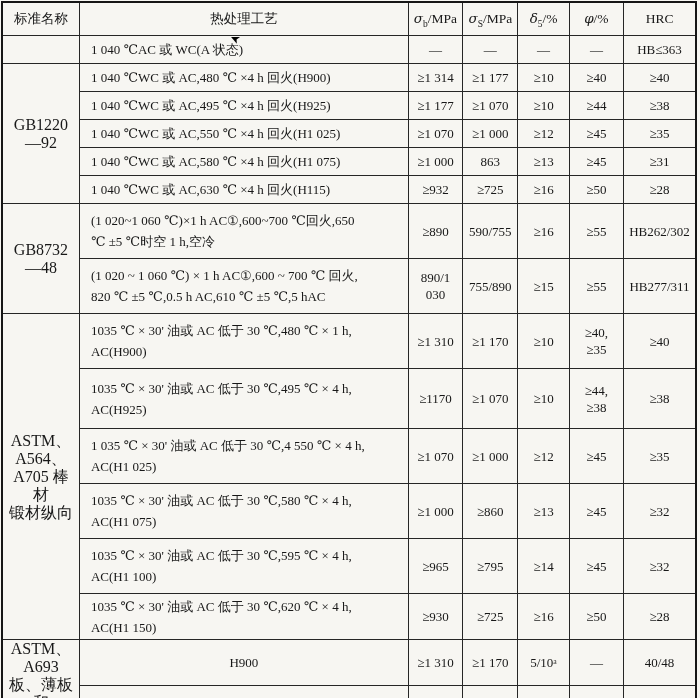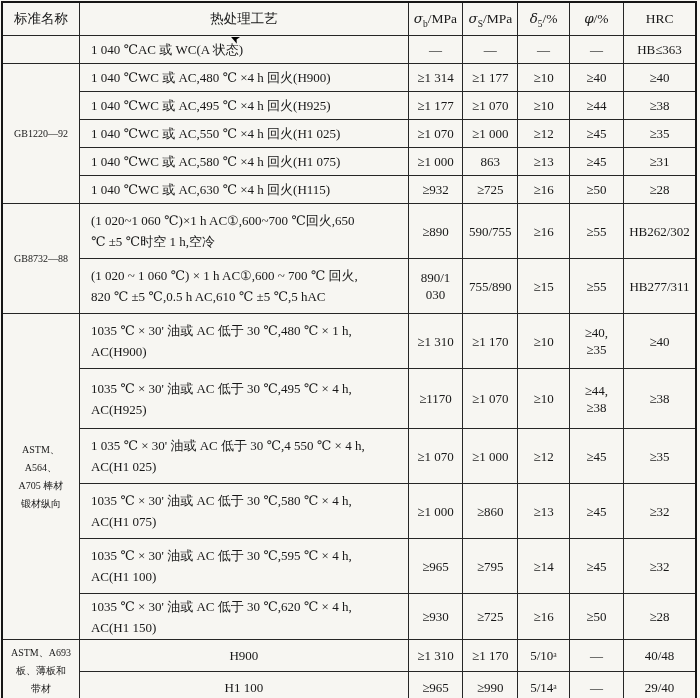--- a/index.html
+++ b/index.html
@@ -24,21 +24,21 @@
   }
   .doc th{
     font-weight:normal;
     font-size:13.5px;
     height:24px;
     text-align:center;
     padding:4px;
   }
   td.std{
     text-align:center;
-    font-size:10px;
+    font-size:16px;
     line-height:18px;
     padding:0 3px;
   }
   td.proc{
     text-align:left;
     font-size:13px;
     line-height:21px;
     padding:0 4px 0 11px;
     position:relative;
   }
@@ -131,21 +131,21 @@
       </tr>
       <tr style="height: 28px; margin-left: 18px;">
         <td class="proc">1 040 ℃WC 或 AC,630 ℃ ×4 h 回火(H115)</td>
         <td class="val">≥932</td>
         <td class="val">≥725</td>
         <td class="val">≥16</td>
         <td class="val">≥50</td>
         <td class="val">≥28</td>
       </tr>
       <tr style="height: 55px;">
-        <td class="std" rowspan="2">GB8732—88</td>
+        <td class="std" rowspan="2">GB8732—48</td>
         <td class="proc">(1 020~1 060 ℃)×1 h AC①,600~700 ℃回火,650<br>℃ ±5 ℃时空 1 h,空冷</td>
         <td class="val">≥890</td>
         <td class="val">590/755</td>
         <td class="val">≥16</td>
         <td class="val">≥55</td>
         <td class="val">HB262/302</td>
       </tr>
       <tr style="height: 55px;">
         <td class="proc">(1 020 ~ 1 060 ℃) × 1 h AC①,600 ~ 700 ℃ 回火,<br>820 ℃ ±5 ℃,0.5 h AC,610 ℃ ±5 ℃,5 hAC</td>
         <td class="val">890/1 030</td>

